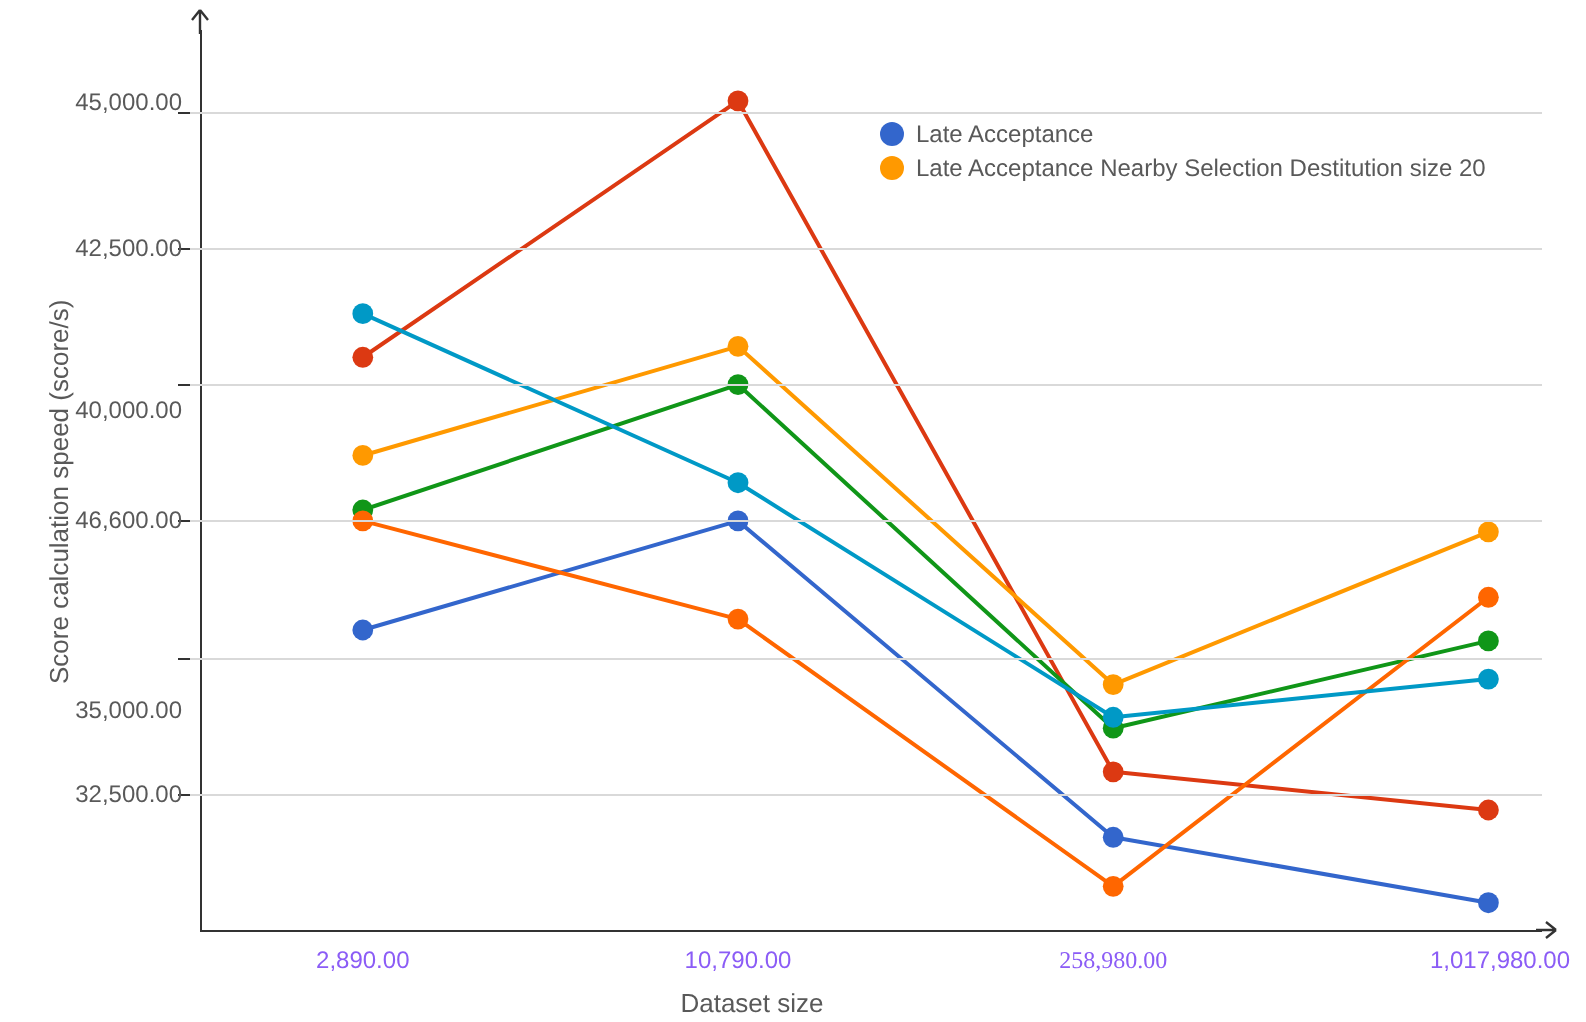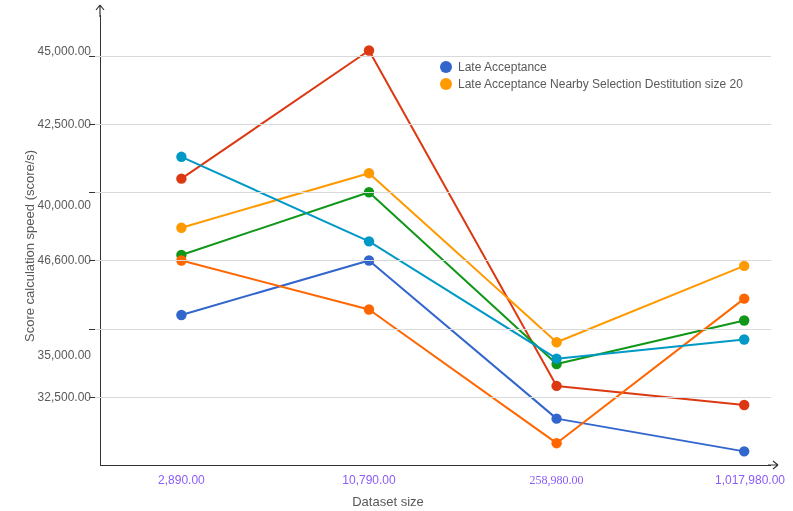--- a/index.html
+++ b/index.html
@@ -163,21 +163,21 @@
     </div>
 
   <svg class="arrow" id="x-arrow" width="14" height="10" style="left: 768px; top: 460px;">
     <path d="M0 5 L10 5 M10 5 L5 1 M10 5 L5 9" stroke="#333" stroke-width="1.2" fill="none"></path>
   </svg>
   <svg class="arrow" id="y-arrow" width="10" height="14" style="left: 95px; top: 3px;">
     <path d="M5 14 L5 2 M5 2 L1 7 M5 2 L9 7" stroke="#333" stroke-width="1.2" fill="none"></path>
   </svg>
 
   <div class="y-axis-title" id="y-title" style="left: 22px; top: 342px;">Score calculation speed (score/s)</div>
-  <div class="x-axis-title" id="x-title" style="left: 388px; top: 494px; transform: translateX(-50%);">Dataset size</div>
+  <div class="x-axis-title" id="x-title" style="left: 376px; top: 494px; transform: translateX(-50%);">Dataset size</div>
 
   <div class="legend" id="legend" style="left: 440px; top: 59px;">
       <div class="legend-item">
         <span class="legend-dot" style="background: rgb(51, 102, 204);"></span>
         <span>Late Acceptance</span>
       </div>
       <div class="legend-item">
         <span class="legend-dot" style="background: rgb(255, 153, 0);"></span>
         <span>Late Acceptance  Nearby Selection Destitution size 20</span>
       </div>

